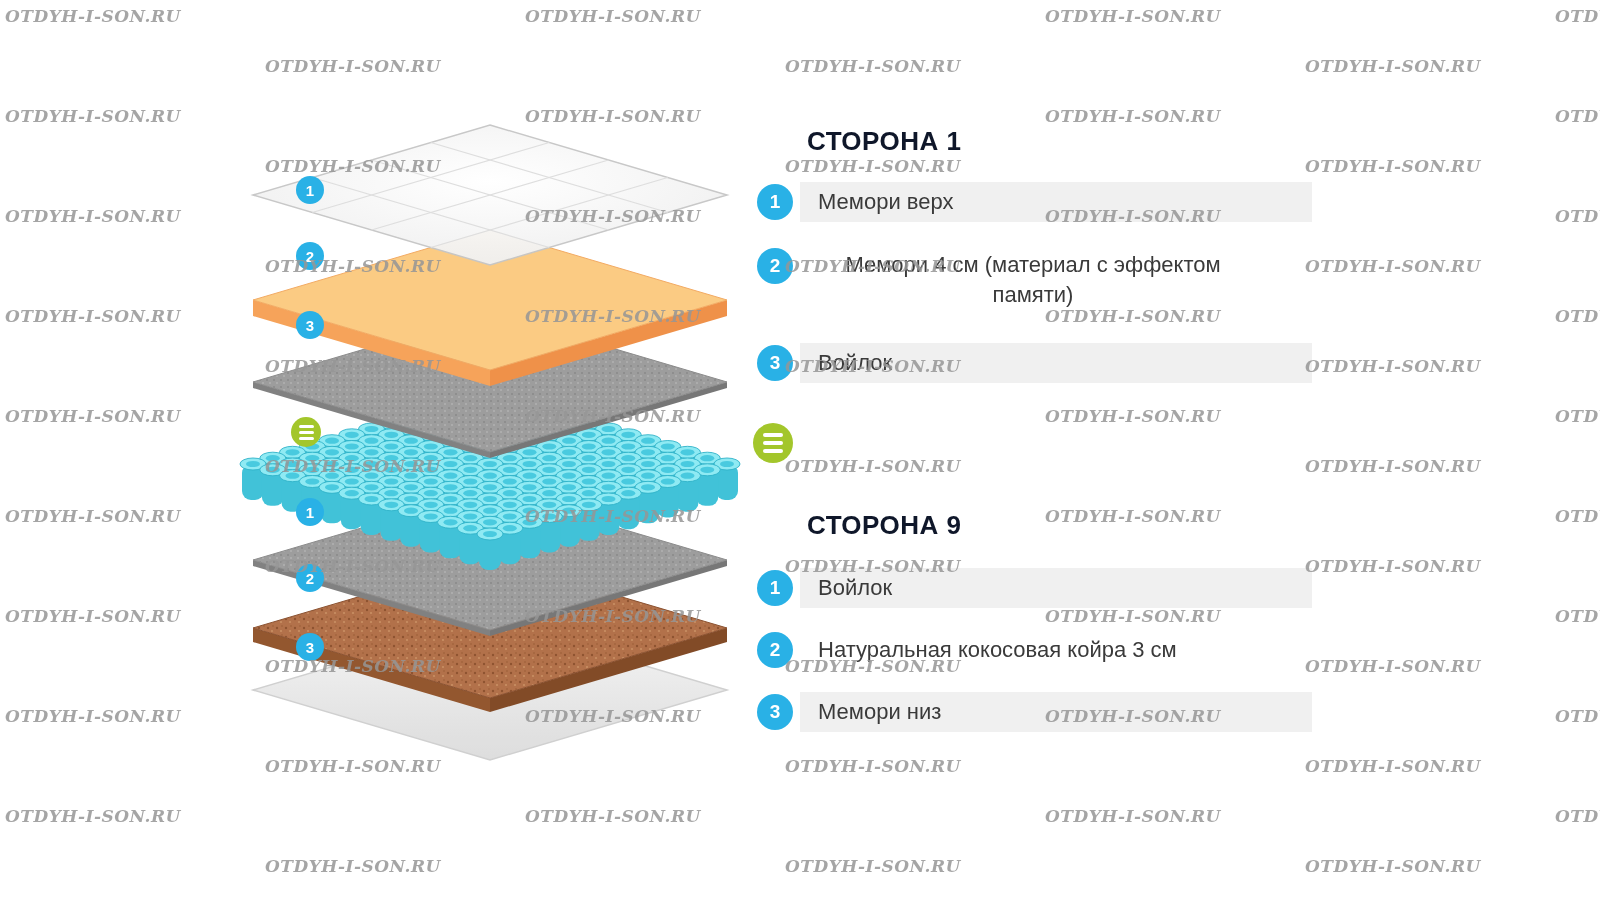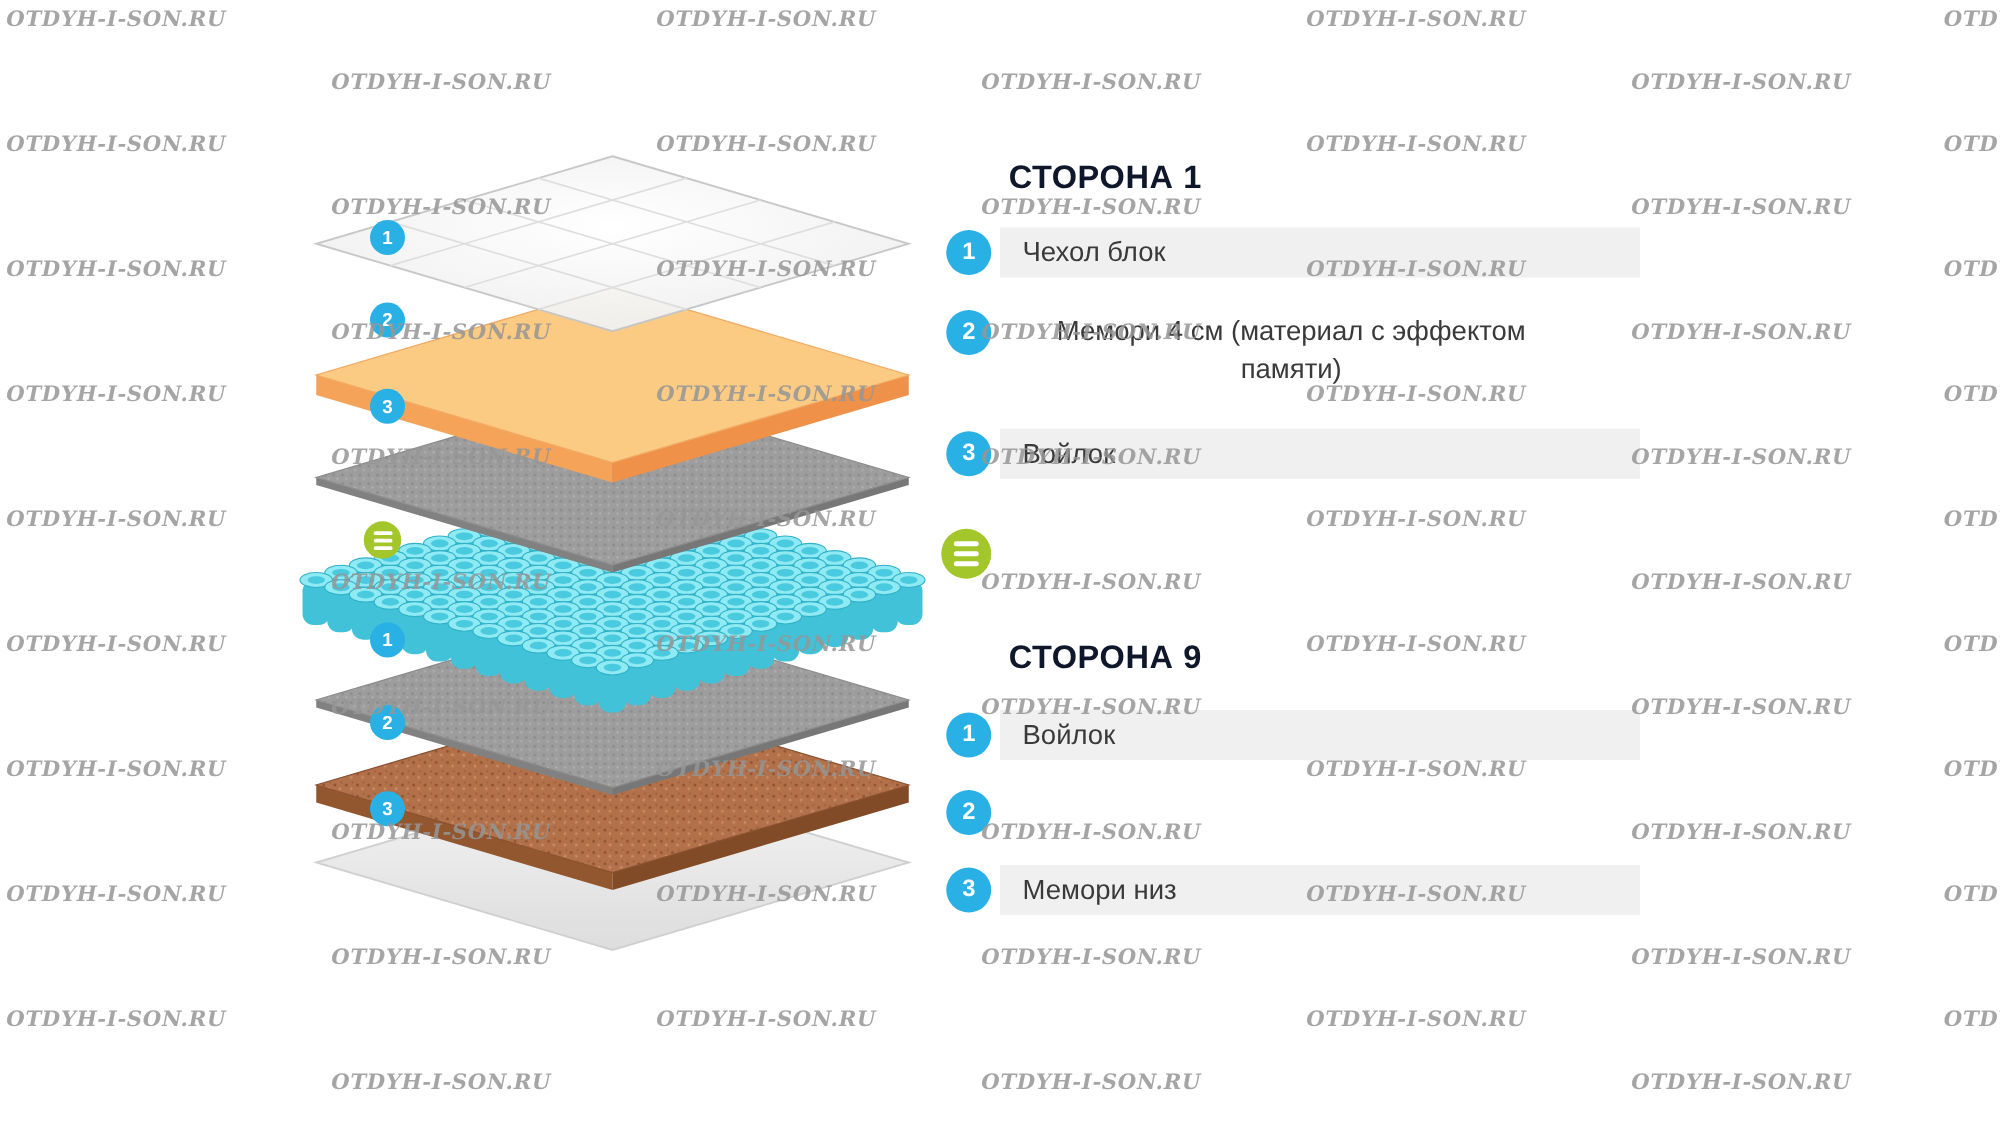--- a/index.html
+++ b/index.html
@@ -617,21 +617,21 @@
       <i></i>
     </div>
   <div class="dbadge" style="left:296px;top:498px">1</div>
   <div class="dbadge" style="left:296px;top:564px">2</div>
   <div class="dbadge" style="left:296px;top:633px">3</div>
 
   <h2 class="heading" style="top:126px">СТОРОНА 1</h2>
 
   <div class="stripe" style="top:182px"></div>
   <div class="numbadge" style="top:184px">1</div>
-  <div class="itemlabel inbar" style="top:182px">Чехол блок</div>
+  <div class="itemlabel inbar" style="top:182px">Мемори верх</div>
 
   <div class="numbadge" style="top:248px">2</div>
   <div class="itemlabel wrap" style="top:250px">Мемори 4 см (материал с эффектом памяти)</div>
 
   <div class="stripe" style="top:343px"></div>
   <div class="numbadge" style="top:345px">3</div>
   <div class="itemlabel inbar" style="top:343px">Войлок</div>
 
   <div class="springbadge" style="left:753px;top:423px">
       <i></i>
@@ -639,20 +639,21 @@
       <i></i>
     </div>
 
   <h2 class="heading" style="top:510px">СТОРОНА 9</h2>
 
   <div class="stripe" style="top:568px"></div>
   <div class="numbadge" style="top:570px">1</div>
   <div class="itemlabel inbar" style="top:568px">Войлок</div>
 
   <div class="numbadge" style="top:632px">2</div>
+  <div class="itemlabel" style="top:637px">Натуральная кокосовая койра 3 см</div>
 
   <div class="stripe" style="top:692px"></div>
   <div class="numbadge" style="top:694px">3</div>
   <div class="itemlabel inbar" style="top:692px">Мемори низ</div>
 
   <div class="watermark-layer">
       <span class="wm" style="left: 5px; top: 6px;">OTDYH-I-SON.RU</span>
       <span class="wm" style="left: 525px; top: 6px;">OTDYH-I-SON.RU</span>
       <span class="wm" style="left: 1045px; top: 6px;">OTDYH-I-SON.RU</span>
       <span class="wm" style="left: 1555px; top: 6px;">OTDYH-I-SON.RU</span>

